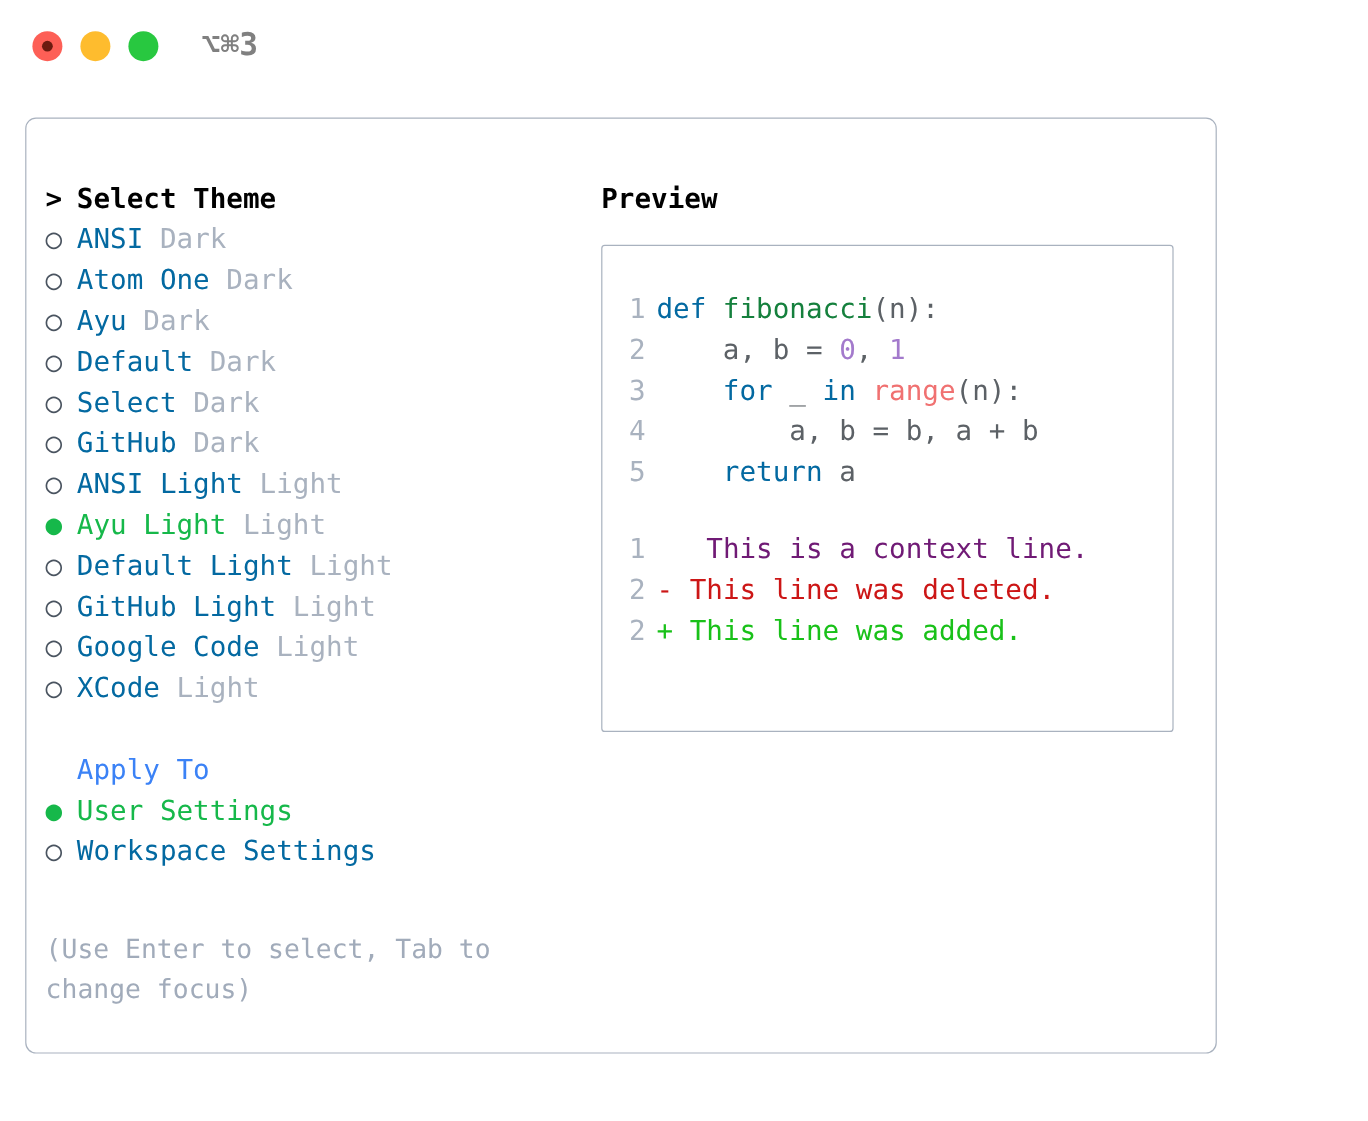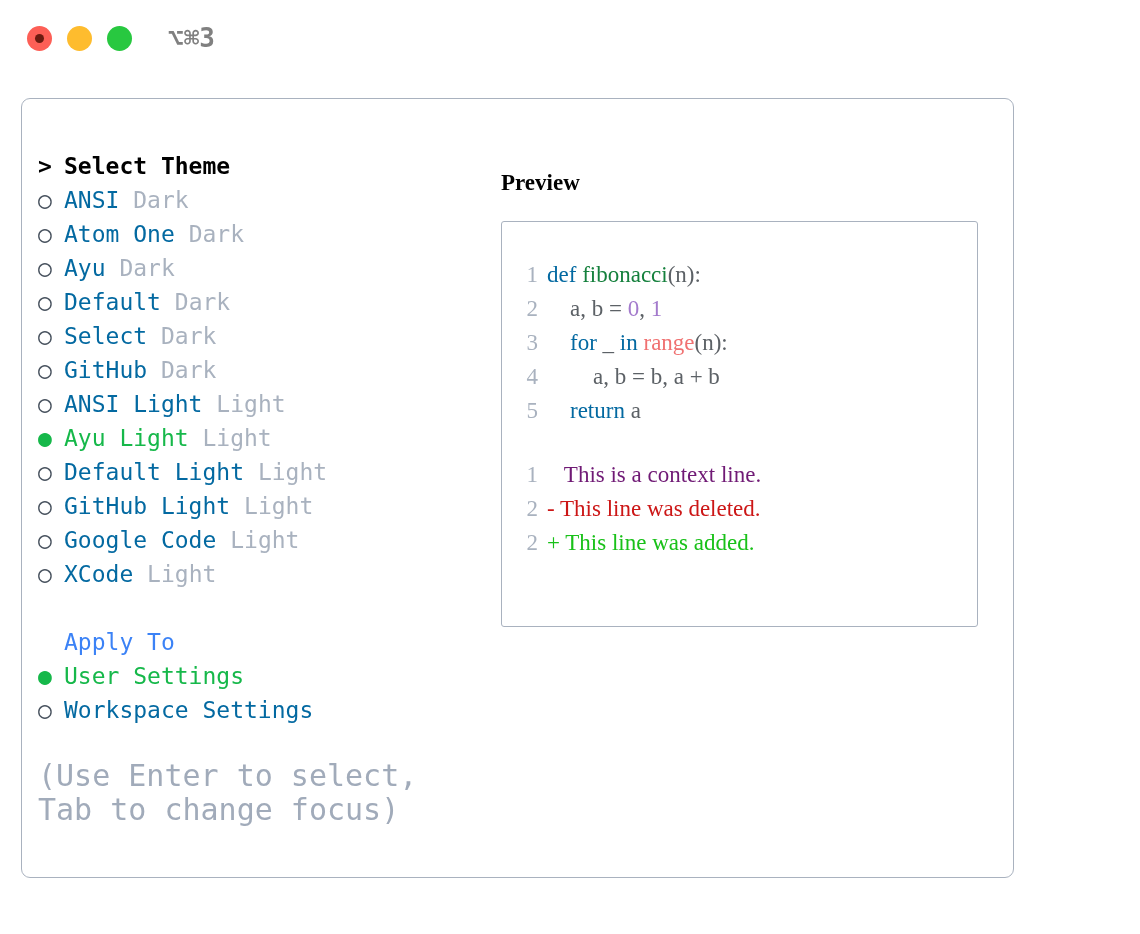--- a/index.html
+++ b/index.html
@@ -122,36 +122,35 @@
   .item-label { color: #0369a1; }
   .item-tag   { color: #a9b2bf; text-align: center; }
   .row.selected .item-label { color: #16b84a; }
   .row.selected .marker     { color: #16b84a; }
   .bullet-empty { color: #4a5460; }
   .bullet-full  { color: #16b84a; }
 
   .spacer { height: 34px; }
 
   .hint {
-    margin-top: 32px;
-    font-size: 30px;
+    margin-top: 48px;
+    font-size: 22px;
     line-height: 34px;
     color: #a1abba;
     width: 400px;
     white-space: normal;
     word-spacing: 0px;
   }
 
   
   .right-col {
     position: absolute;
     left: 479px;
-    top: 67px;
+    top: 50px;
     width: 500px;
-    font-family: Liberation Serif, serif;
   }
   .preview-head {
     font-size: 23px;
     line-height: 34px;
     font-weight: bold;
     color: #000000;
     white-space: pre;
   }
   .code-box {
     margin-top: 21px;

